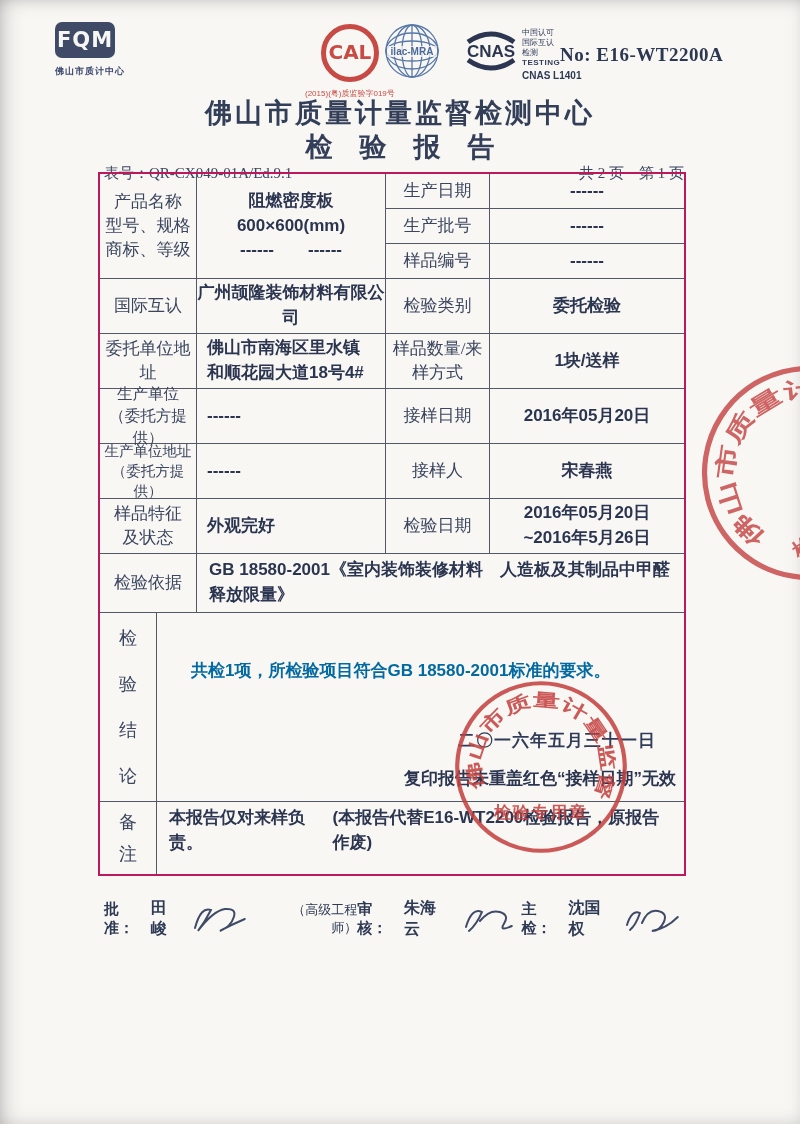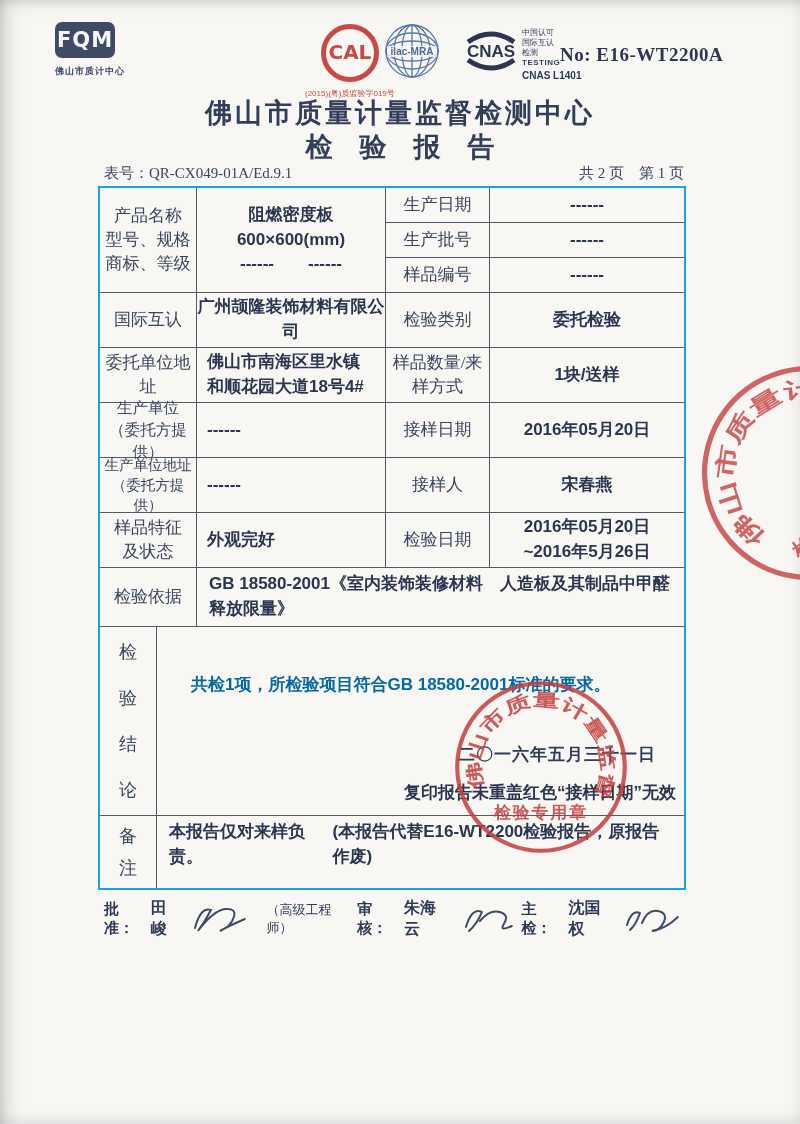--- a/index.html
+++ b/index.html
@@ -37,21 +37,21 @@
 
   
   .title-org{position:absolute;top:95px;left:0;width:100%;text-align:center;
     font-size:27px;font-weight:bold;letter-spacing:3px;color:#333e58;}
   .title-doc{position:absolute;top:129px;left:0;width:100%;text-align:center;
     font-size:27px;font-weight:bold;color:#333e58;}
   .meta{position:absolute;top:164px;left:104px;width:580px;display:flex;justify-content:space-between;
     font-size:15px;font-family:"Liberation Serif",serif;color:#3a455e;}
 
   
-  .tbl{position:absolute;left:98px;top:186px;width:584px;border:2px solid #0ea5e9;background:transparent;}
+  .tbl{position:absolute;left:98px;top:172px;width:584px;border:2px solid #be185d;background:transparent;}
   .row{display:flex;border-top:1.5px solid #525866;}
   .row.first{border-top:none;}
   .cell{box-sizing:border-box;display:flex;align-items:center;justify-content:center;text-align:center;}
   .c1{width:97px;border-right:1.5px solid #525866;}
   .c2{width:189px;border-right:1.5px solid #525866;}
   .c3{width:104px;border-right:1.5px solid #525866;}
   .c4{flex:1;}
   .lab{font-family:"Liberation Serif",serif;font-size:17px;color:#3a455e;line-height:1.4;}
   .val{font-weight:bold;font-size:17px;color:#2b3550;line-height:1.45;}
   .r-block{height:104px;}
@@ -76,21 +76,21 @@
   
   .stamp-center{position:absolute;left:452px;top:678px;width:178px;height:178px;opacity:.86;pointer-events:none;}
   .stamp-right{position:absolute;left:698px;top:362px;width:222px;height:222px;opacity:.8;
     transform:rotate(-36deg);pointer-events:none;}
 
   
   .footer{position:absolute;left:104px;top:898px;width:584px;display:flex;align-items:center;
     font-size:15px;color:#2f3a55;}
   .footer .fl{font-family:"Liberation Serif",serif;font-weight:bold;}
   .footer .fn{font-weight:bold;font-size:16px;margin-left:2px;}
-  .footer .ft{font-family:"Liberation Serif",serif;font-size:13px;margin-left:10px;}
+  .footer .ft{font-family:"Liberation Serif",serif;font-size:13px;margin-left:10px;text-align:right;}
   .sig{margin:0 6px;}
   .gap1{flex:1.1;}
   .gap2{flex:1;}
 </style>
 </head>
 <body>
 
 <div class="paper-shade"></div>
 
 <div class="hdr">

